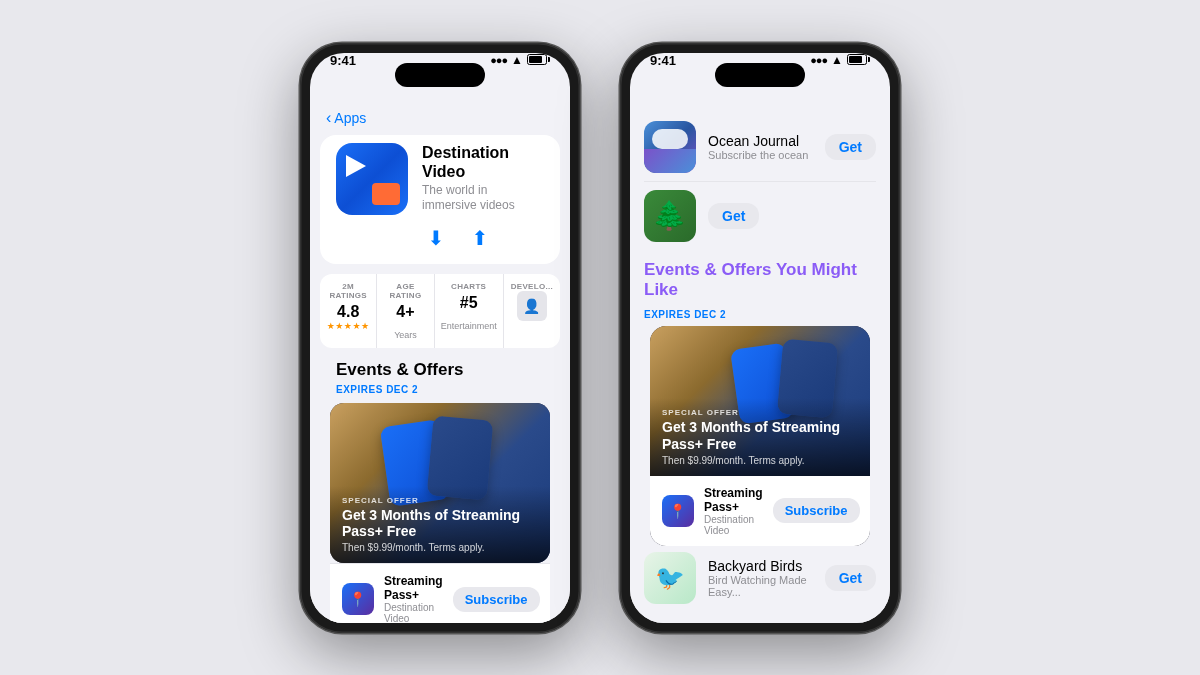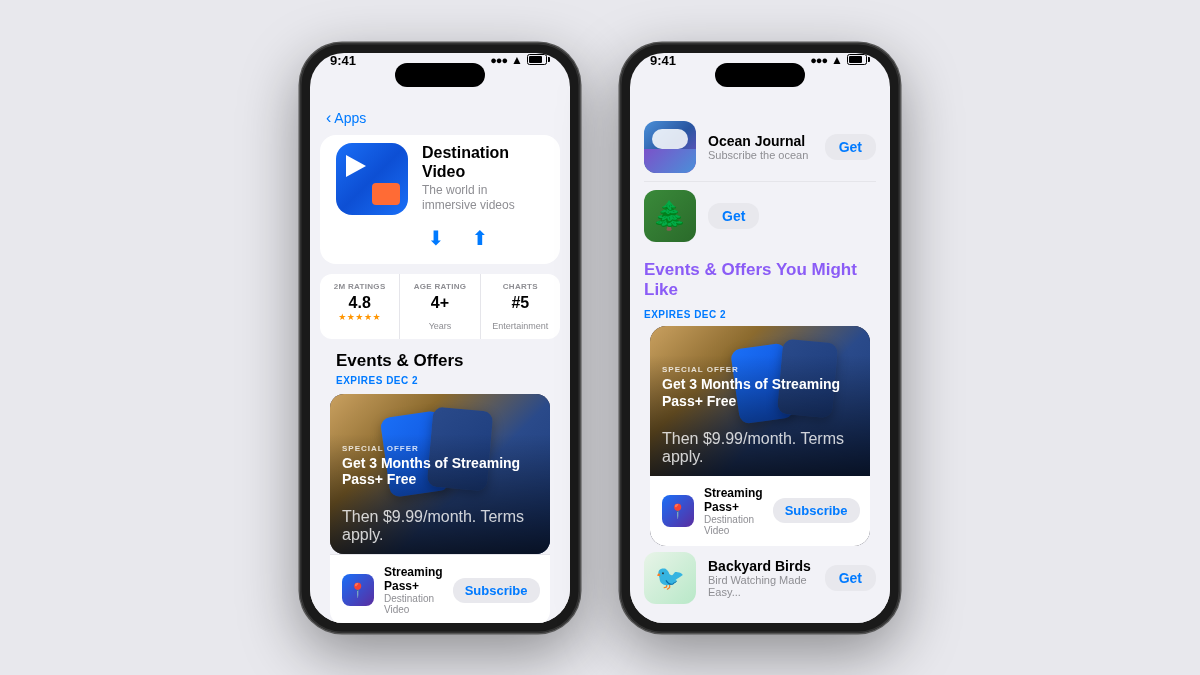--- a/index.html
+++ b/index.html
@@ -346,23 +346,23 @@
 
     .event-title {
       font-size: 14px;
       font-weight: 700;
       color: #fff;
       line-height: 1.2;
       margin-top: 2px;
     }
 
     .event-desc {
-      font-size: 16px;
+      font-size: 10px;
       color: rgba(255,255,255,0.8);
-      margin-top: 20px;
+      margin-top: 2px;
     }
 
     
     .subscribe-row {
       display: flex;
       align-items: center;
       padding: 10px 12px;
       background: #fff;
       margin: 0 10px;
       border-radius: 0 0 14px 14px;
@@ -426,21 +426,21 @@
       position: relative;
     }
 
     .icon-forest {
       background: linear-gradient(135deg, #3a8a3a 0%, #2a6a2a 100%);
     }
 
     .app-list-info { flex: 1; }
     .app-list-name {
       font-size: 14px;
-      font-weight: 700;
+      font-weight: 400;
       color: #000;
     }
     .app-list-sub {
       font-size: 11px;
       color: #8e8e93;
     }
 
     .get-btn {
       background: #e8e8ed;
       border: none;
@@ -664,20 +664,24 @@
         </div>
         <div class="stat-item">
           <div class="stat-label">AGE RATING</div>
           <div class="stat-value">4+</div>
           <div class="stat-sublabel">Years</div>
         </div>
         <div class="stat-item">
           <div class="stat-label">CHARTS</div>
           <div class="stat-value">#5</div>
           <div class="stat-sublabel">Entertainment</div>
+        </div>
+        <div class="stat-item">
+          <div class="stat-label">DEVELO...</div>
+          <div class="developer-icon">👤</div>
         </div>
       </div>
 
       <div class="section-padding">
         <div class="section-title">Events &amp; Offers</div>
         <div class="expires-label">EXPIRES DEC 2</div>
 
         <div class="event-card">
           <div class="event-card-image">
             <div class="event-bg"></div>

